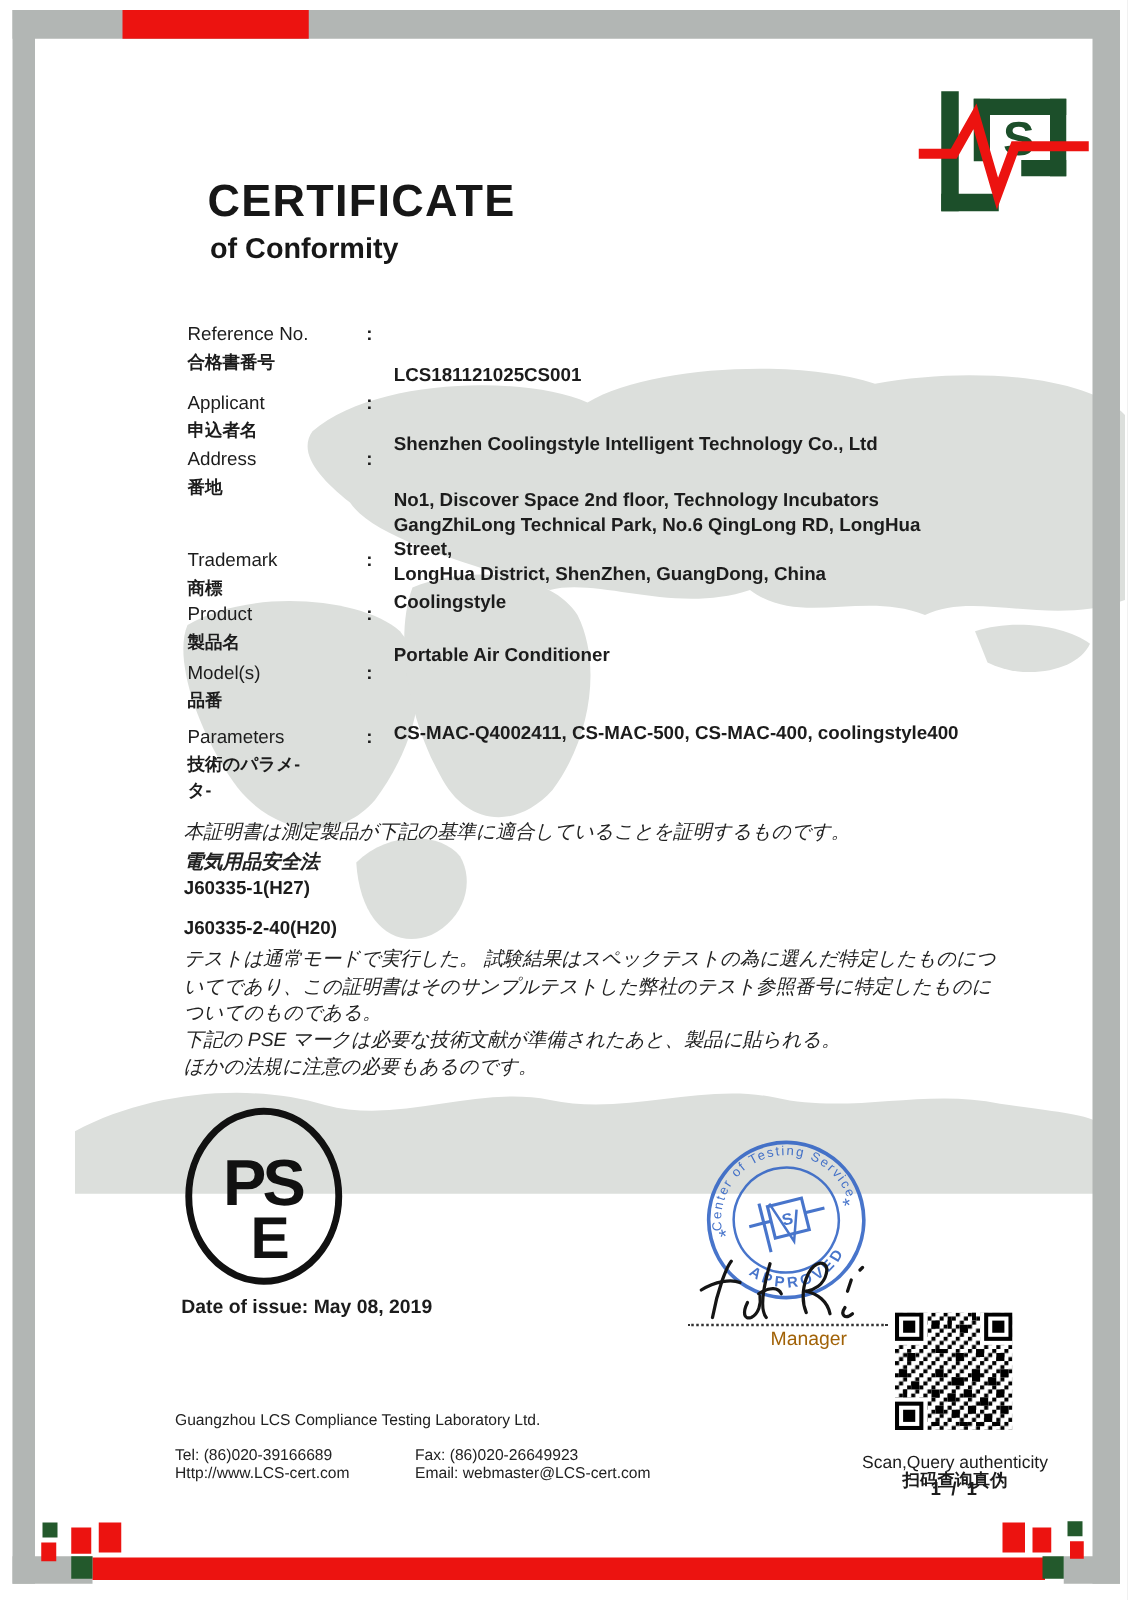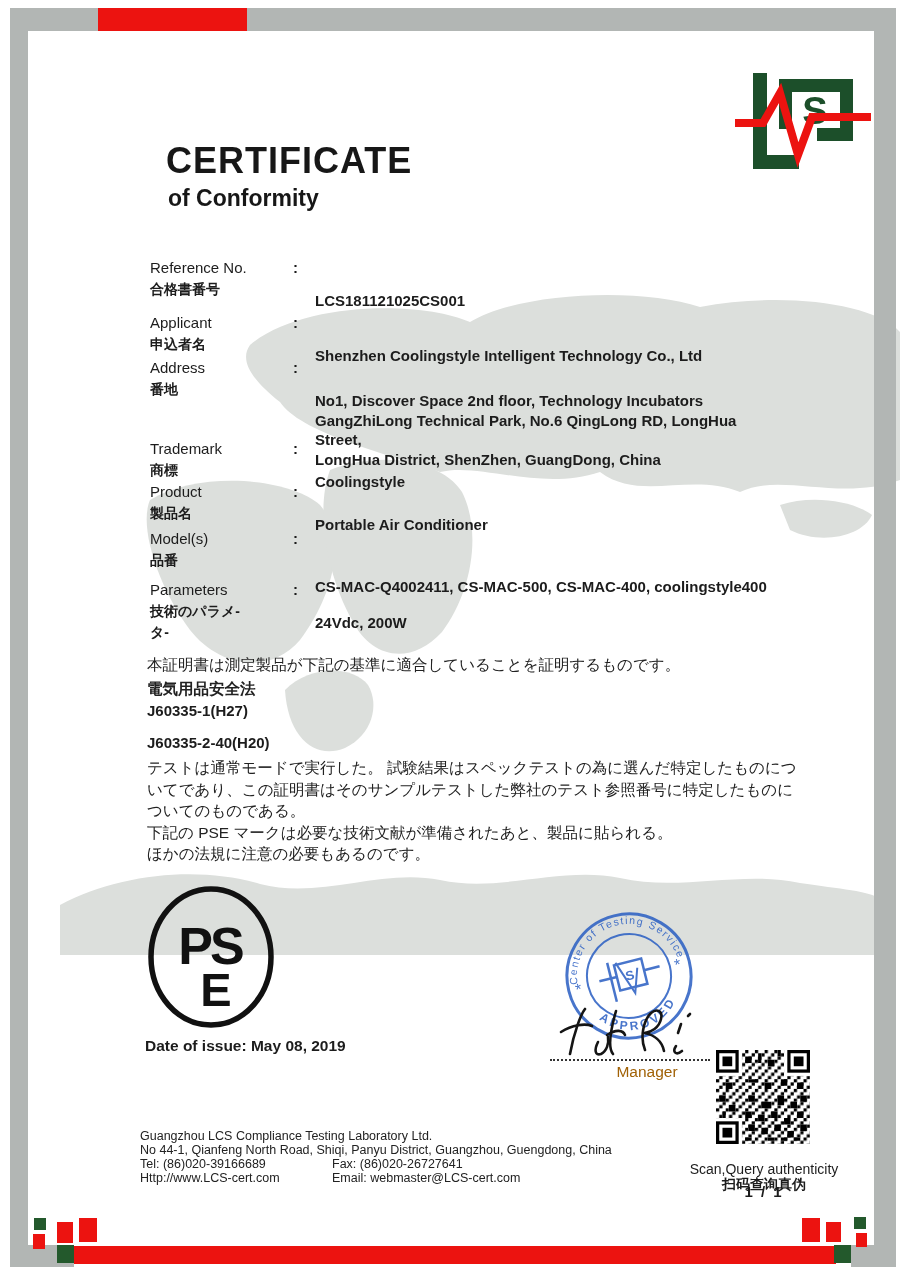--- a/index.html
+++ b/index.html
@@ -17,21 +17,21 @@
   .title-sub{left:168px;top:185px;font-size:23px;font-weight:bold;color:#171717;}
   
   .frow{left:150px;width:640px;height:60px;}
   .lbl-en{position:absolute;left:0;top:0;font-size:15px;font-weight:normal;white-space:nowrap;}
   .lbl-jp{position:absolute;left:0;top:20px;font-size:14px;font-weight:bold;white-space:pre-line;line-height:21px;}
   .colon{position:absolute;left:143px;top:0;font-size:15px;font-weight:bold;}
   .val{position:absolute;left:165px;top:0;width:470px;font-size:15px;font-weight:bold;
        white-space:pre-line;line-height:19.5px;margin-top:32px;}
   .val-low{top:15px;}
   
-  .jp{font-size:15.5px;color:#222;}
+  .jp{font-size:15.5px;color:#222;font-style:italic;}
   .std{font-size:15px;font-weight:bold;}
   .para{left:147px;top:757px;width:650px;line-height:21.6px;white-space:pre-line;}
   
   .foot{font-size:12.5px;color:#222;white-space:nowrap;}
   
   .date-line{left:145px;top:1037px;font-size:15.5px;font-weight:bold;}
   .mgr-line{left:550px;top:1059px;width:160px;border-top:2px dotted #333;}
   .mgr{left:567px;top:1063px;width:160px;text-align:center;font-size:15.5px;color:#a16207;}
   .qr-cap-zh{left:668px;top:1144px;width:192px;text-align:center;font-size:14px;font-weight:bold;margin-top:32px;}
   .qr-cap-en{left:668px;top:1161px;width:192px;text-align:center;font-size:14px;font-weight:normal;}
@@ -124,21 +124,20 @@
     <span class="lbl-en">Model(s)</span>
     <span class="lbl-jp">品番</span>
     <span class="colon">:</span>
     <span class="val val-low">CS-MAC-Q4002411, CS-MAC-500, CS-MAC-400, coolingstyle400</span>
   </div>
   <div class="abs frow" style="top:581px;">
     <span class="lbl-en">Parameters</span>
     <span class="lbl-jp">技術のパラメ-
 タ-</span>
     <span class="colon">:</span>
-    <span class="val">24Vdc, 200W</span>
   </div>
 
   <div class="abs jp" style="left:147px;top:655px;">本証明書は測定製品が下記の基準に適合していることを証明するものです。</div>
   <div class="abs jp" style="left:147px;top:679px;font-weight:bold;">電気用品安全法</div>
   <div class="abs std" style="left:147px;top:702px;">J60335-1(H27)</div>
   <div class="abs std" style="left:147px;top:734px;">J60335-2-40(H20)</div>
   <div class="abs jp para">テストは通常モードで実行した。 試験結果はスペックテストの為に選んだ特定したものにつ
 いてであり、この証明書はそのサンプルテストした弊社のテスト参照番号に特定したものに
 ついてのものである。
 下記の PSE マークは必要な技術文献が準備されたあと、製品に貼られる。
@@ -188,23 +187,22 @@
       <path d="M131,22 L128,31"></path>
       <path d="M138,14 L140,12"></path>
     </g>
   </svg>
   <div class="abs mgr-line"></div>
   <div class="abs mgr">Manager</div>
 
   <div class="abs date-line">Date of issue: May 08, 2019</div>
 
   <div class="abs foot" style="left:140px;top:1129px;">Guangzhou LCS Compliance Testing Laboratory Ltd.</div>
-  <div class="abs foot" style="left:140px;top:1143px;">No 44-1, Qianfeng North Road, Shiqi, Panyu District, Guangzhou, Guengdong, China</div>
   <div class="abs foot" style="left:140px;top:1157px;">Tel: (86)020-39166689</div>
-  <div class="abs foot" style="left:332px;top:1157px;">Fax: (86)020-26727641</div>
+  <div class="abs foot" style="left:332px;top:1157px;">Fax: (86)020-26649923</div>
   <div class="abs foot" style="left:140px;top:1171px;">Http://www.LCS-cert.com</div>
   <div class="abs foot" style="left:332px;top:1171px;">Email: webmaster@LCS-cert.com</div>
 
   <svg class="abs" style="left:716px;top:1050px;" width="94" height="94" viewBox="0 0 29 29">
     <defs>
       <pattern id="qd" width="3" height="3" patternUnits="userSpaceOnUse">
         <rect width="3" height="3" fill="#fff"></rect>
         <rect x="0" y="0" width="1" height="1" fill="#000"></rect>
         <rect x="2" y="1" width="1" height="1" fill="#000"></rect>
         <rect x="1" y="2" width="1" height="1" fill="#000"></rect>

